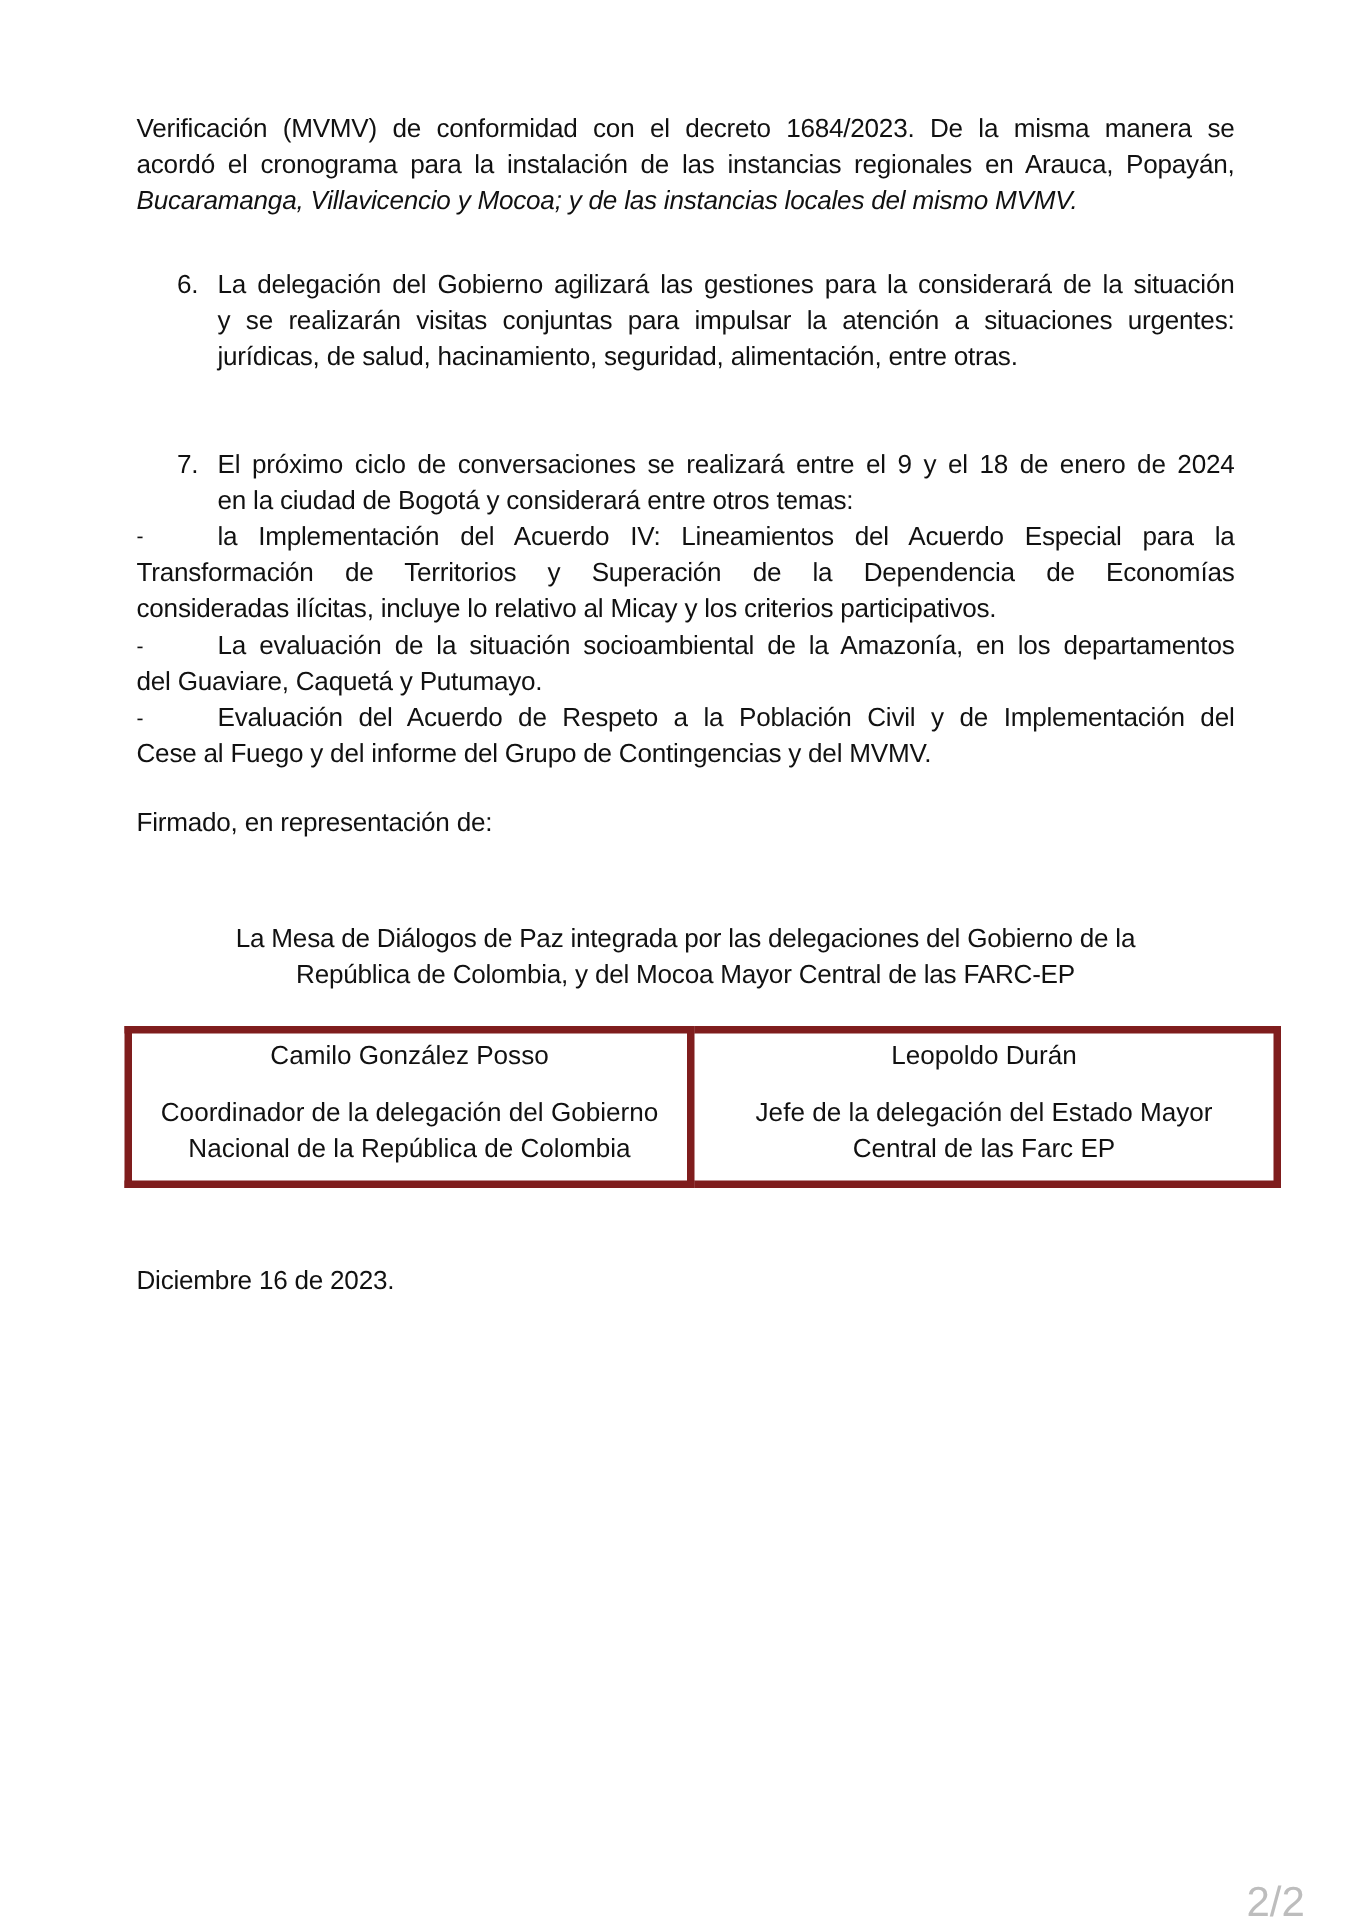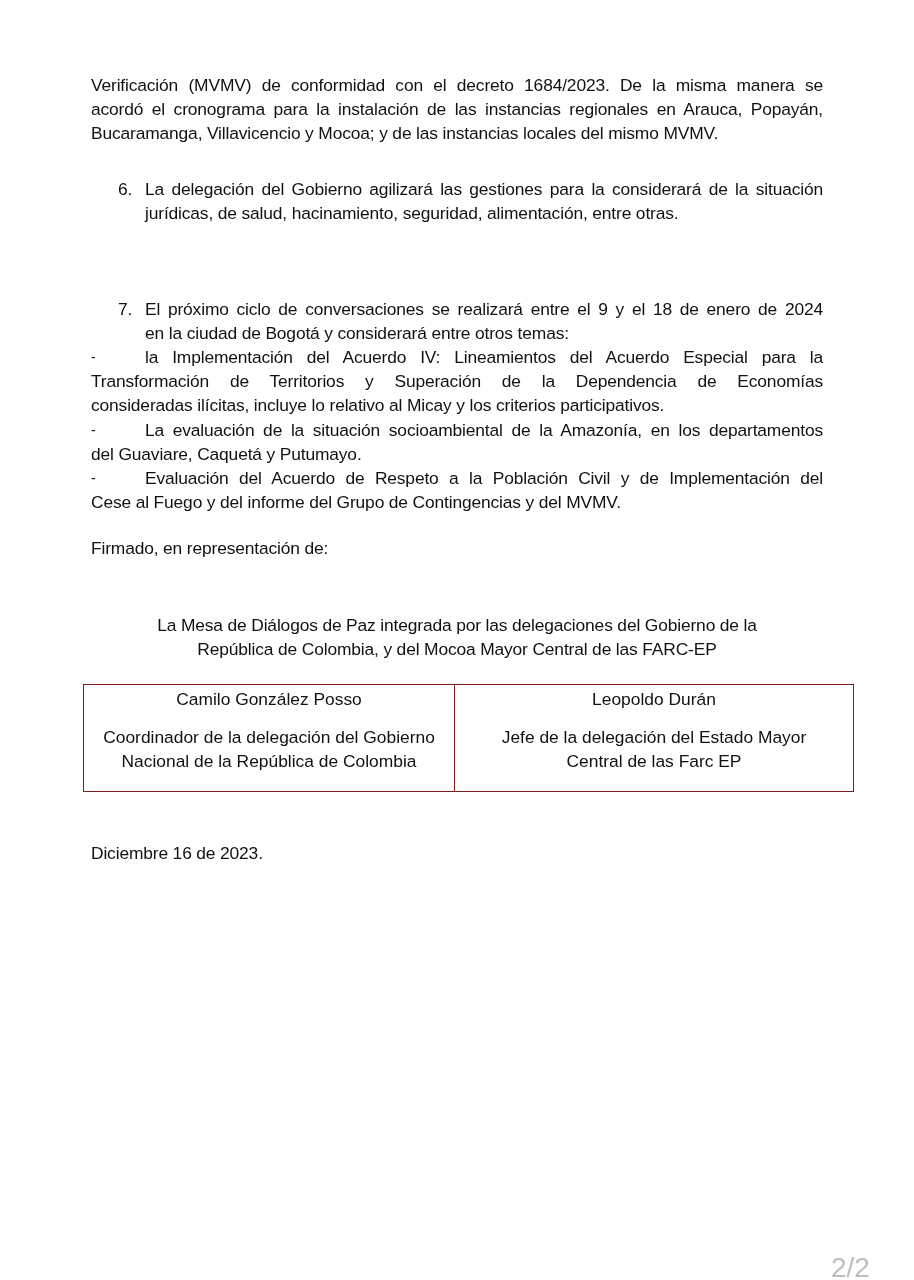--- a/index.html
+++ b/index.html
@@ -7,21 +7,21 @@
       width: 914px; height: 1280px; position: relative; overflow: hidden;
       font-family: "Liberation Sans", sans-serif; color: #111111;
     }
     .page { position: absolute; left: 0; top: 0; width: 914px; height: 1140px; }
     .para {
       position: absolute; left: 91px; width: 732px;
       font-size: 17.4px; line-height: 24px; text-align: justify;
       letter-spacing: -0.15px;
     }
     .para .line { display: block; text-align-last: justify; white-space: nowrap; }
-    .para .line.last { text-align-last: left; }
+    .para .line.last { text-align-last: left; font-style: italic; }
     .item {
       position: absolute; left: 118px; width: 705px;
       font-size: 17.4px; line-height: 24px; letter-spacing: -0.15px;
     }
     .item .num { position: absolute; left: 0; top: 0; }
     .item .txt { position: absolute; left: 27px; width: 678px; }
     .item .line { display: block; text-align-last: justify; white-space: nowrap; }
     .item .line.last { text-align-last: left; }
     .bullet {
       position: absolute; left: 91px; width: 732px;
@@ -36,21 +36,21 @@
       font-size: 17.4px; line-height: 24px; text-align: center; letter-spacing: -0.15px;
     }
     .plain {
       position: absolute; left: 91px; font-size: 17.4px; line-height: 24px; letter-spacing: -0.15px;
     }
     table.sig {
       position: absolute; left: 83px; top: 684px; width: 771px; height: 108px;
       border-collapse: collapse; table-layout: fixed;
     }
     table.sig td {
-      border: 1px solid #7f1d1d; vertical-align: top; text-align: center;
+      border: 5px solid #7f1d1d; vertical-align: top; text-align: center;
       font-size: 17.4px; line-height: 24px; padding: 2px 6px 0 6px;
     }
     table.sig td.left { width: 358px; }
     .sig-name { display: block; margin-bottom: 14px; }
     .sig-role { display: block; }
     .page-num {
       position: absolute; left: 831px; top: 1254px; font-size: 28px;
       color: #bdbdbd; line-height: 28px;
     }
   </style>
@@ -62,20 +62,21 @@
   <div class="para" style="top:73px;">
     <span class="line">Verificación (MVMV) de conformidad con el decreto 1684/2023. De la misma manera se</span>
     <span class="line">acordó el cronograma para la instalación de las instancias regionales en Arauca, Popayán,</span>
     <span class="line last">Bucaramanga, Villavicencio y Mocoa; y de las instancias locales del mismo MVMV.</span>
   </div>
 
   <div class="item" style="top:177px;">
     <span class="num">6.</span>
     <div class="txt">
       <span class="line">La delegación del Gobierno agilizará las gestiones para la considerará de la situación</span>
+      <span class="line">y se realizarán visitas conjuntas para impulsar la atención a situaciones urgentes:</span>
       <span class="line last">jurídicas, de salud, hacinamiento, seguridad, alimentación, entre otras.</span>
     </div>
   </div>
 
   <div class="item" style="top:297px;">
     <span class="num">7.</span>
     <div class="txt">
       <span class="line">El próximo ciclo de conversaciones se realizará entre el 9 y el 18 de enero de 2024</span>
       <span class="line last">en la ciudad de Bogotá y considerará entre otros temas:</span>
     </div>

